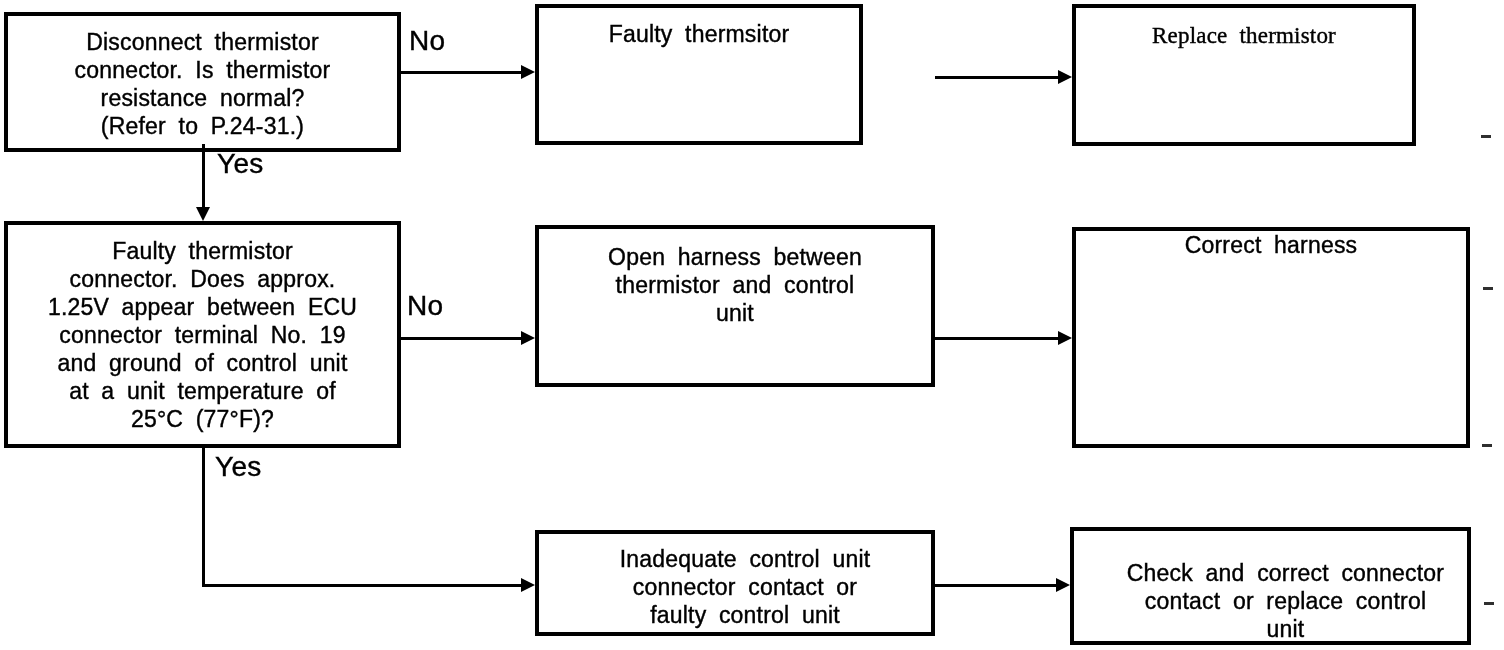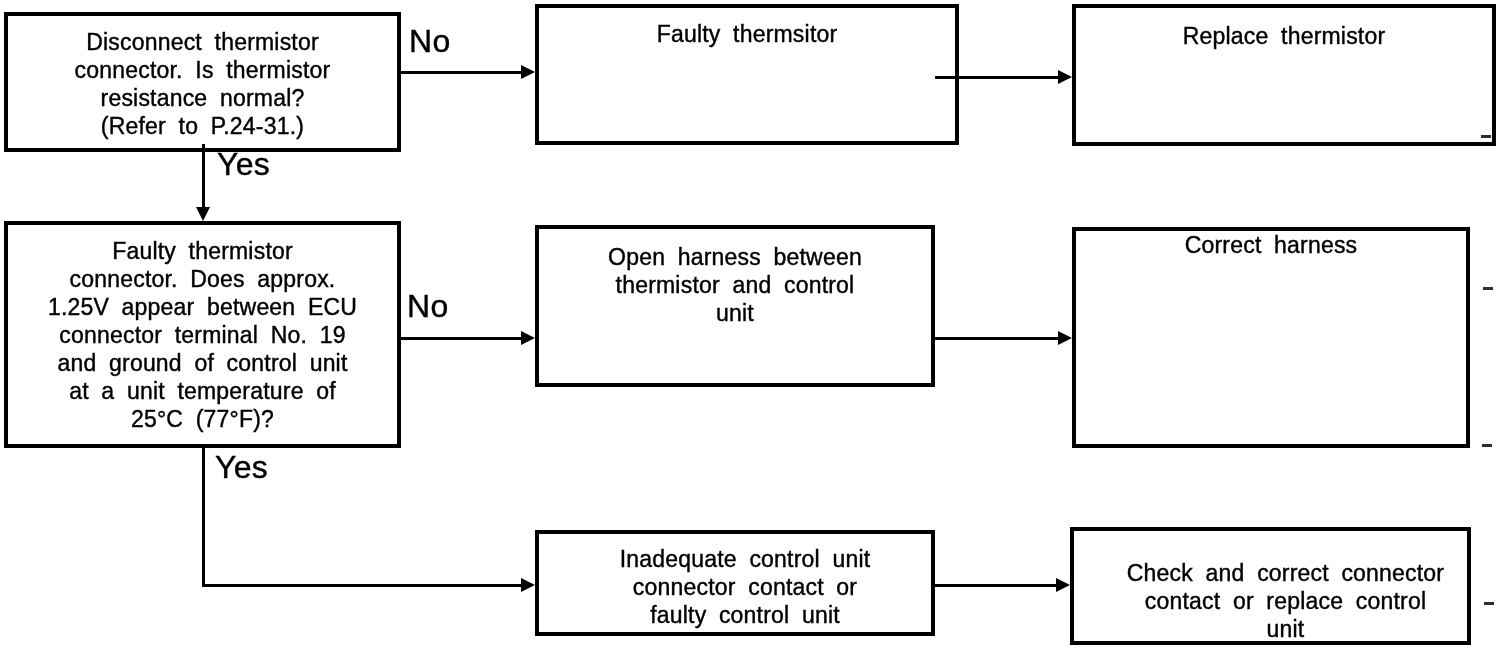--- a/index.html
+++ b/index.html
@@ -40,21 +40,21 @@
     border-left:14px solid var(--ink);
   }
   .arr-d{
     position:absolute;width:0;height:0;
     border-left:7px solid transparent;
     border-right:7px solid transparent;
     border-top:14px solid var(--ink);
   }
   .edge-label{
     position:absolute;
-    font-size:32px;
+    font-size:28px;
     line-height:28px;
     letter-spacing:0.3px;
     -webkit-text-stroke:0.4px currentColor;
     white-space:nowrap;
   }
   .tick{position:absolute;width:10px;height:3px;background:#2f2f2f;}
 </style>
 </head>
 <body>
 
@@ -62,27 +62,27 @@
 
   <div class="box" style="left:4px;top:12px;width:397px;height:140px;">
     <div class="box-text" style="padding-top:12px;">
       <div class="ln">Disconnect thermistor</div>
       <div class="ln">connector. Is thermistor</div>
       <div class="ln">resistance normal?</div>
       <div class="ln">(Refer to P.24-31.)</div>
     </div>
   </div>
 
-  <div class="box" style="left:535px;top:4px;width:424px;height:141px;">
+  <div class="box" style="left:535px;top:4px;width:328px;height:141px;">
     <div class="box-text" style="padding-top:12px;">
       <div class="ln">Faulty thermsitor</div>
     </div>
   </div>
 
-  <div class="box" style="left:1072px;top:4px;width:424px;height:142px;">
+  <div class="box" style="left:1072px;top:4px;width:344px;height:142px;font-family:Liberation Serif, serif;">
     <div class="box-text" style="padding-top:14px;">
       <div class="ln">Replace thermistor</div>
     </div>
   </div>
 
   <div class="box" style="left:4px;top:221px;width:397px;height:227px;">
     <div class="box-text" style="padding-top:12px;">
       <div class="ln">Faulty thermistor</div>
       <div class="ln">connector. Does approx.</div>
       <div class="ln">1.25V appear between ECU</div>

